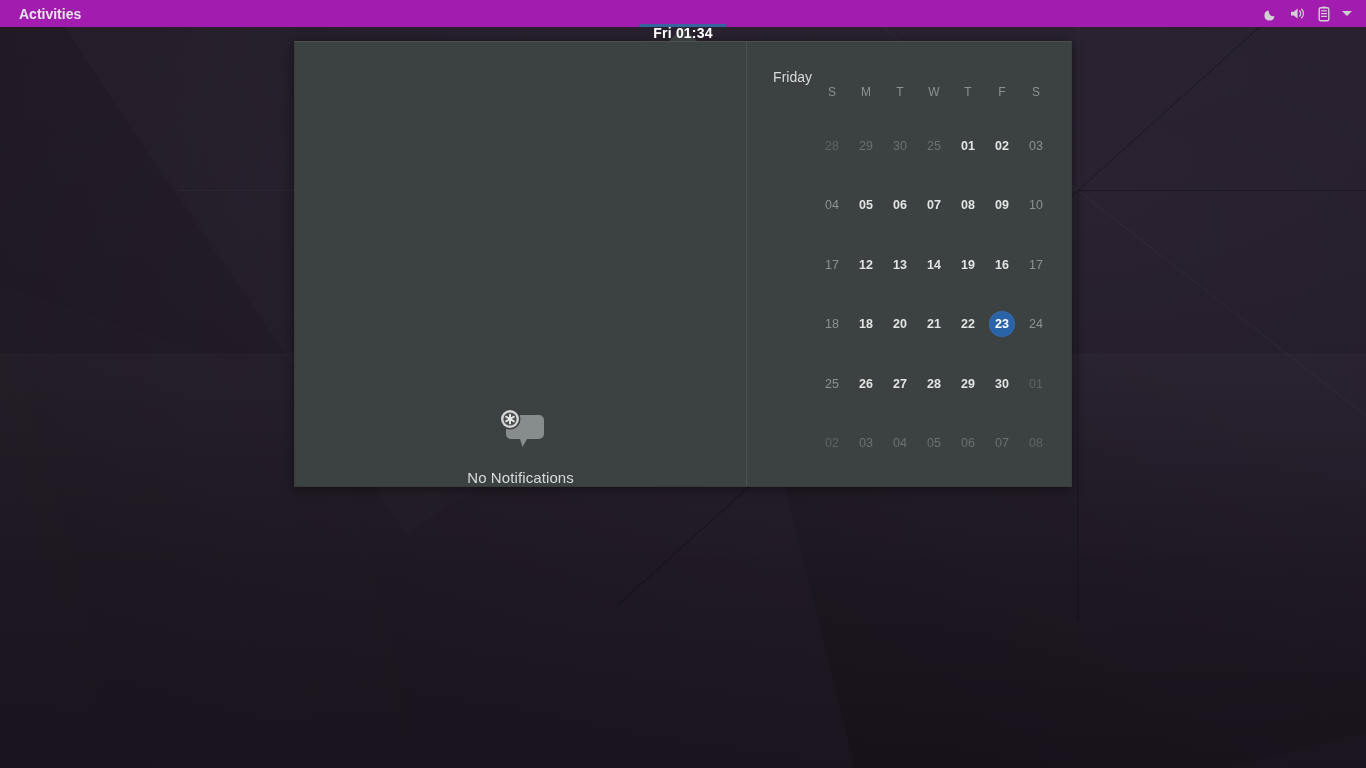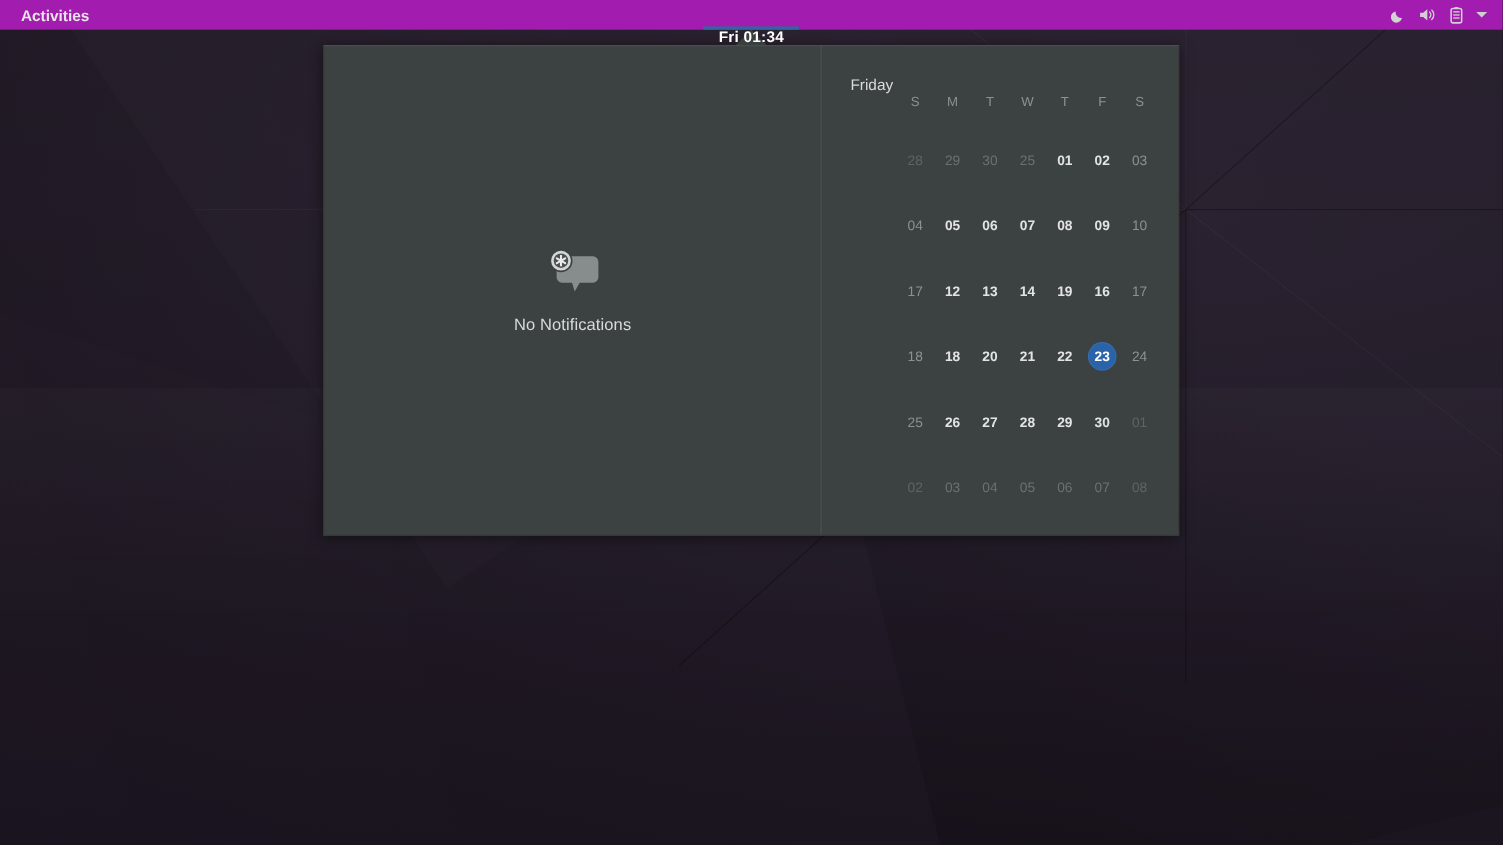--- a/index.html
+++ b/index.html
@@ -108,21 +108,21 @@
     border-left:1px solid #373c3b;
     border-right:1px solid #373c3b;
     border-bottom:1px solid #373c3b;
     box-shadow:0 2px 12px rgba(0,0,0,0.45);
     display:flex; z-index:20;
   }
 
   
   #notif-area{
     width:477px; height:100%;
-    display:flex; flex-direction:column; align-items:center; justify-content:center;
+    display:flex; flex-direction:column; align-items:center; justify-content:flex-end;
     border-right:1px solid #4b5150;
   }
   #notif-icon{ width:56px; height:48px; position:relative; margin-bottom:14px; }
   #notif-label{
     font-size:15px; color:#d9dbda; letter-spacing:.1px;
   }
 
   
   #cal-area{
     flex:1; height:100%; padding:27px 18px 0 26px;

